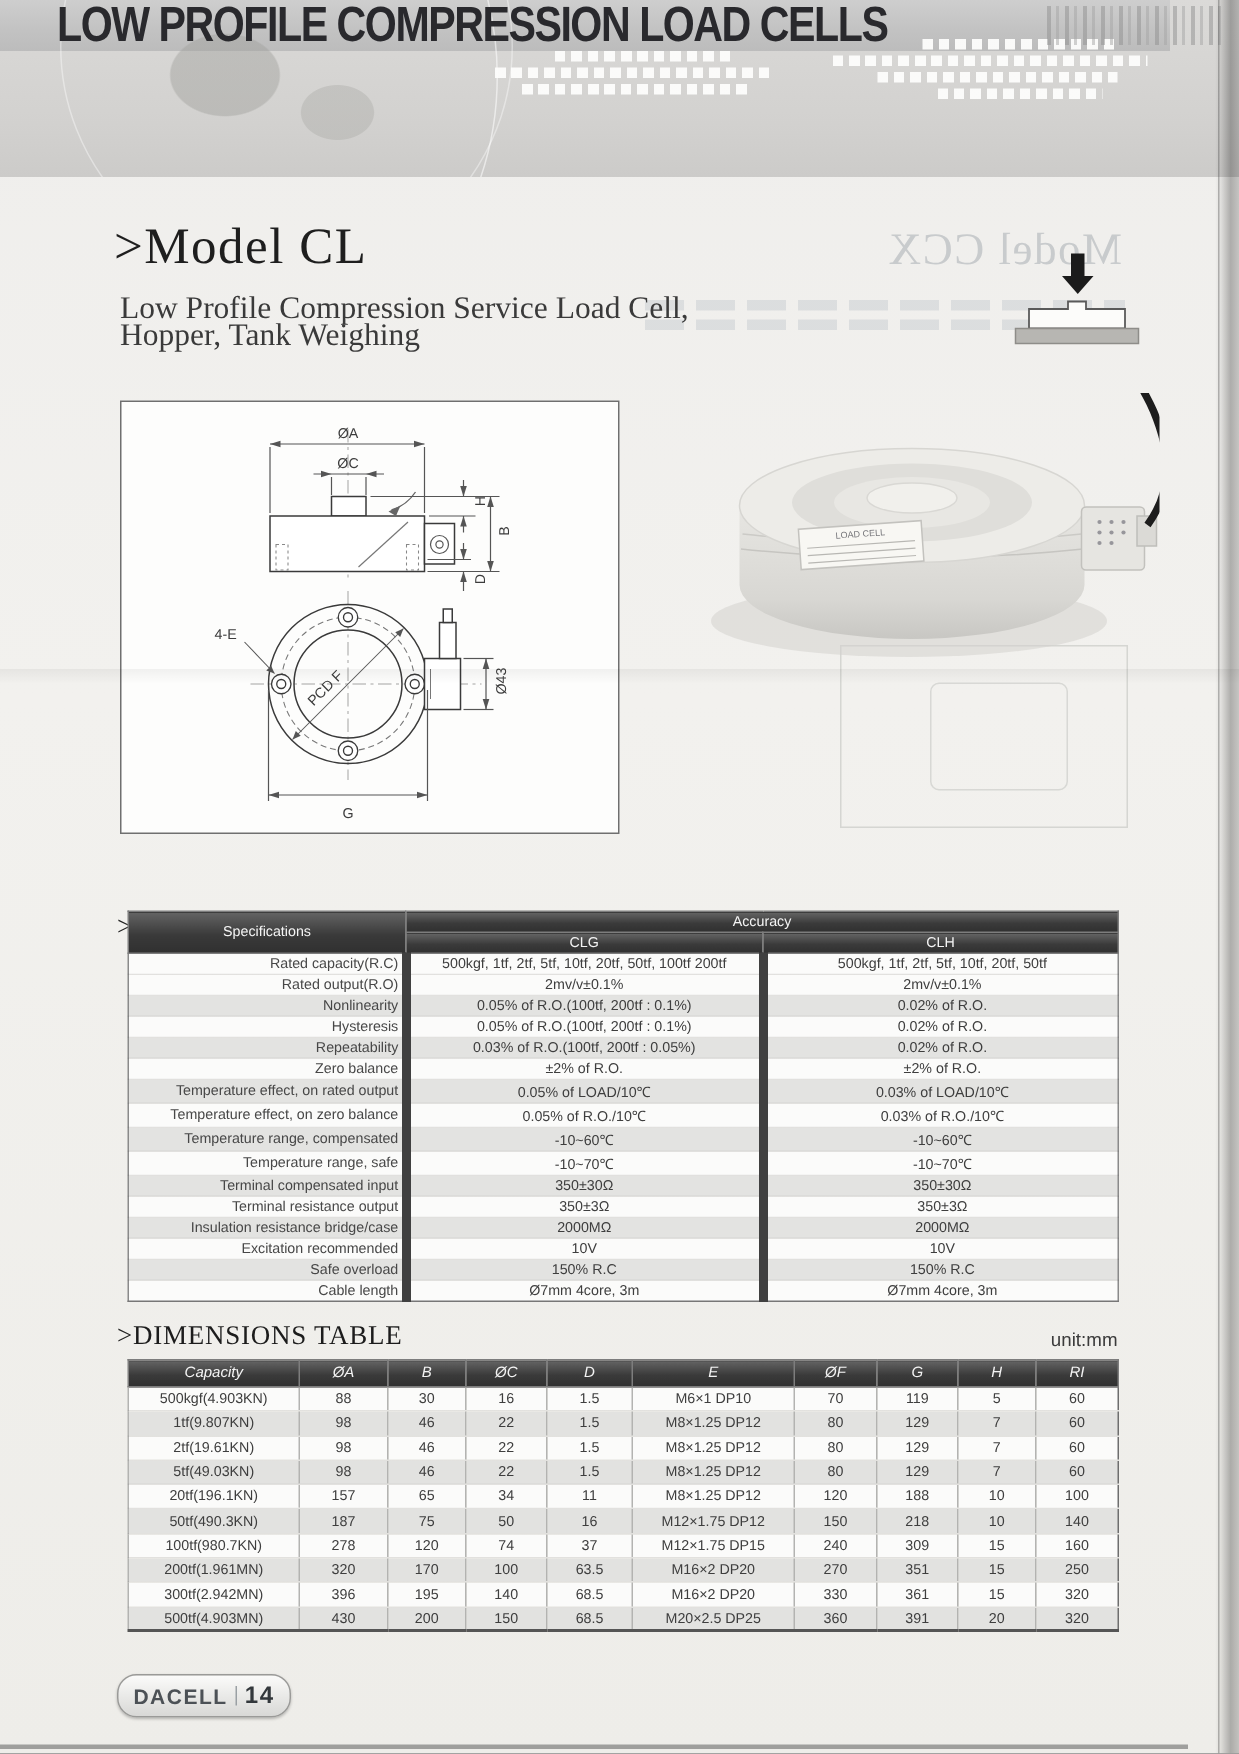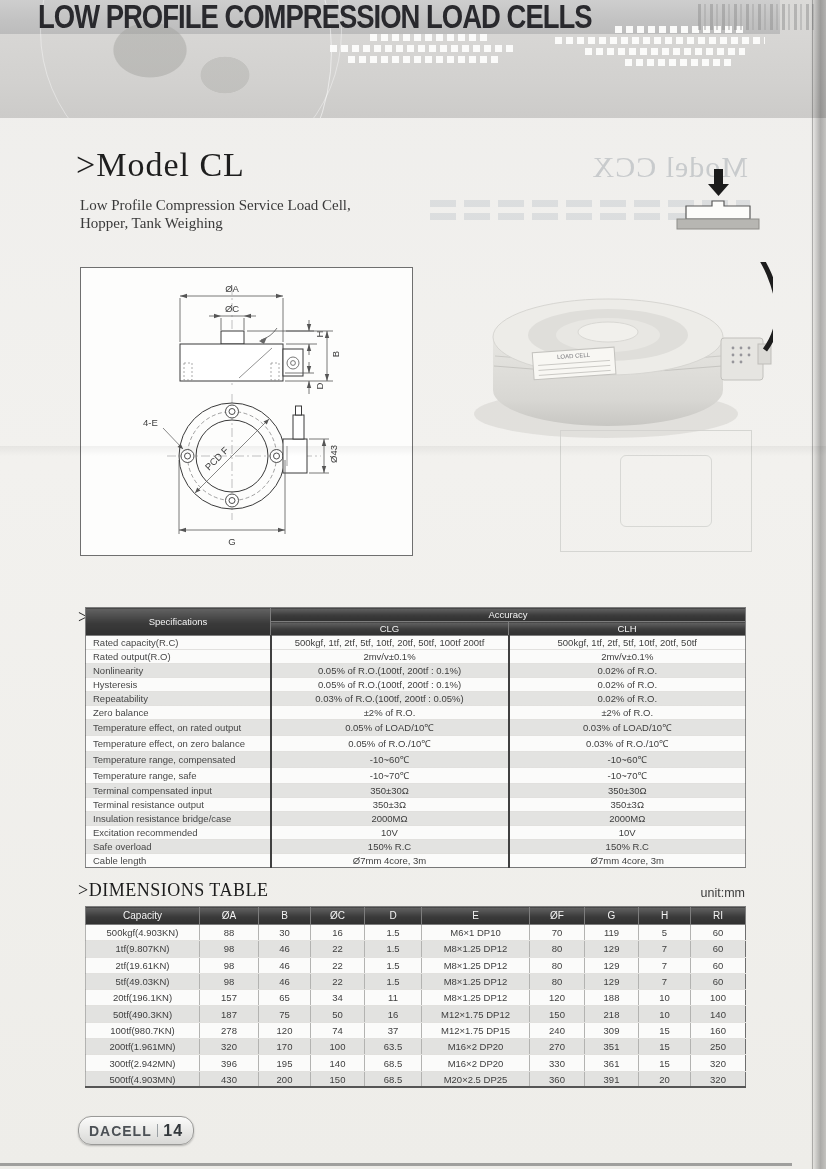--- a/index.html
+++ b/index.html
@@ -23,21 +23,21 @@
   .title-band{left:78px;top:84px;width:748px;height:34px;
       background:linear-gradient(180deg,#cecece 0,#c2c2c2 60%,#bcbcbc 100%);
       display:flex;align-items:center;padding-left:32px;}
   .title-band .barcode{position:absolute;right:8px;top:4px;width:120px;height:26px;opacity:.5;
       background:repeating-linear-gradient(90deg,#8f8f8f 0 3px,transparent 3px 6px,#a5a5a5 6px 8px,transparent 8px 12px);}
   .banner-title{display:inline-block;margin-left:6px;font-weight:bold;font-size:28px;color:#29292d;
       letter-spacing:-1px;transform:scale(.98,1.18);transform-origin:left center;white-space:nowrap;}
 
   
   .model-heading{left:76px;top:146px;font-family:"Liberation Serif",serif;font-size:34px;color:#1e1e1e;letter-spacing:1px;}
-  .model-desc{left:80px;top:196px;font-family:"Liberation Serif",serif;font-size:15px;line-height:18px;color:#3a3a3a;}
+  .model-desc{left:80px;top:196px;font-family:"Liberation Serif",serif;font-size:21px;line-height:18px;color:#3a3a3a;}
 
   
   .bleed-title{left:518px;top:150px;width:230px;font-family:"Liberation Serif",serif;font-size:30px;
       color:#a9aeb3;opacity:.55;transform:scaleX(-1);letter-spacing:1px;}
   .bleed-line{height:7px;background:repeating-linear-gradient(90deg,#c7ccd0 0 26px,transparent 26px 34px);opacity:.5;}
   .bleed-par{left:430px;top:200px;width:330px;}
   .bleed-par div{margin-bottom:6px;}
   .bleed-box1{left:560px;top:430px;width:190px;height:120px;border:1px solid rgba(190,192,188,.55);}
   .bleed-box2{left:620px;top:455px;width:90px;height:70px;border:1px solid rgba(190,192,188,.5);border-radius:6px;}
 
@@ -61,28 +61,28 @@
   
   table{border-collapse:collapse;table-layout:fixed;font-size:9.5px;color:#3e3e3e;}
   th{font-weight:normal;color:#f4f4f4;background:linear-gradient(180deg,#636363 0,#3a3a3a 55%,#303030 100%);
      border:1px solid #7d7d7d;padding:0;}
   td{padding:1px 2px;text-align:center;overflow:hidden;white-space:nowrap;}
 
   .spec-table{left:85px;top:607px;width:660px;}
   .spec-table th{height:13px;font-size:9.5px;}
   .spec-table tbody tr{height:13.8px;background:#fbfbfa;}
   .spec-table tbody tr:nth-child(2n+3){background:#e3e3e1;}
-  .spec-table td{border-left:2px solid #404040;border-bottom:1px solid rgba(0,0,0,.06);}
+  .spec-table td{border-left:6px solid #404040;border-bottom:1px solid rgba(0,0,0,.06);}
   .spec-table td:first-child{border-left:1px solid #8a8a8a;}
   .spec-table td:last-child{border-right:1px solid #8a8a8a;}
   .spec-table tbody tr:last-child td{border-bottom:1.5px solid #777;}
-  .spec-table td.lbl{text-align:left;padding-left:7px;color:#474747;}
+  .spec-table td.lbl{text-align:right;padding-left:7px;color:#474747;}
 
   .dim-table{left:85px;top:906px;width:660px;border:1px solid #6e6e6e;}
-  .dim-table th{height:17px;font-size:10px;}
+  .dim-table th{height:17px;font-size:10px;font-style:italic;}
   .dim-table tbody tr{height:16.3px;background:#fbfbfa;}
   .dim-table tbody tr:nth-child(even){background:#e2e2e0;}
   .dim-table td{border-left:1px solid #b3b3b1;border-bottom:1px solid rgba(0,0,0,.05);}
   .dim-table tbody tr:last-child td{border-bottom:2px solid #555;}
 
   
   .footer-pill{left:78px;top:1116px;width:114px;height:27px;border:1.5px solid #9a9a98;border-radius:13px;
       background:linear-gradient(180deg,#fbfbfa 0,#e8e8e6 55%,#d8d8d6 100%);
       display:flex;align-items:center;justify-content:center;gap:5px;
       box-shadow:0 1px 2px rgba(0,0,0,.25);}

